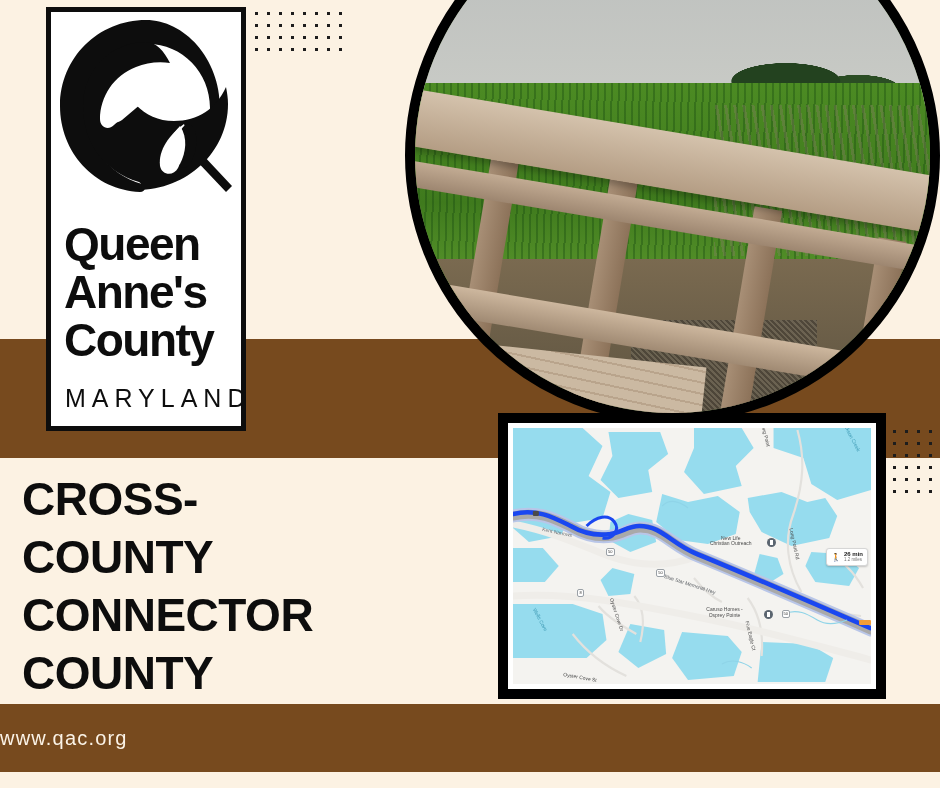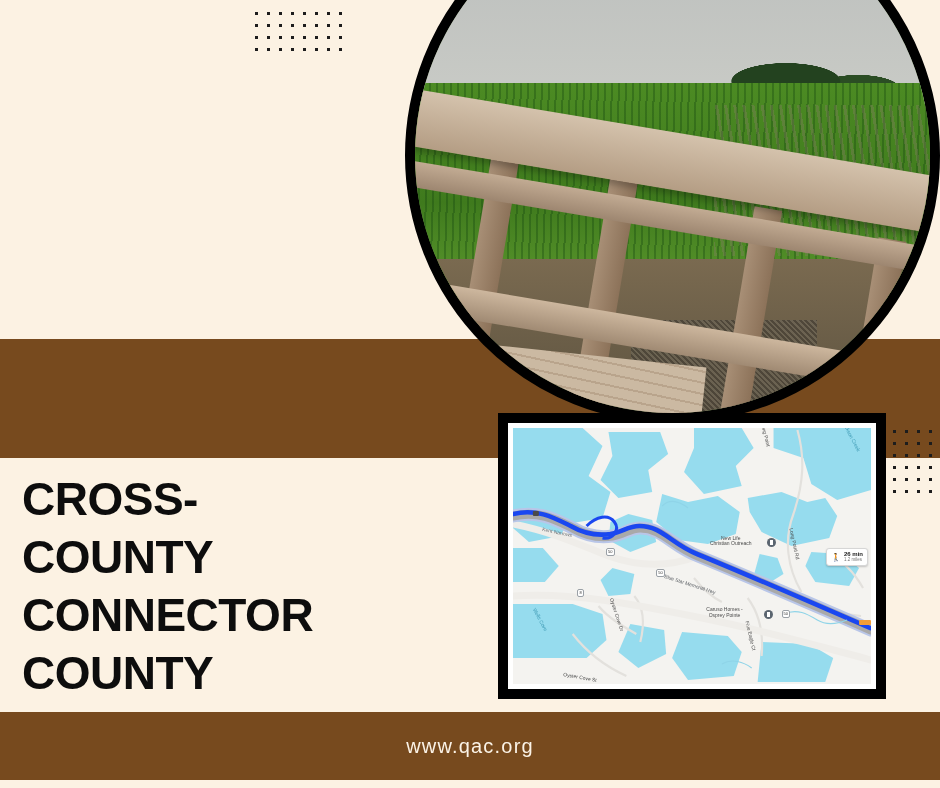--- a/index.html
+++ b/index.html
@@ -6,22 +6,22 @@
   body{
     width:940px;height:788px;overflow:hidden;
     font-family:"Liberation Sans", sans-serif;
     background:#FCF2E3;
   }
   .poster{position:relative;width:940px;height:788px;background:#FCF2E3;overflow:hidden;}
 
   
   .brown-band{position:absolute;left:0;top:339px;width:940px;height:119px;background:#774A1E;}
   
-  .footer-bar{position:absolute;left:0;bottom:8px;width:940px;height:68px;background:#774A1E;
-      display:flex;align-items:center;justify-content:center;}
+  .footer-bar{position:absolute;left:0;bottom:16px;width:940px;height:68px;background:#774A1E;
+      display:flex;align-items:center;justify-content:flex-start;}
   .footer-url{color:#FBF3E7;font-size:20px;letter-spacing:1.2px;font-weight:400;}
 
   
   .dots{position:absolute;display:grid;}
   .dots span{width:3px;height:3px;background:#1d1d1d;border-radius:0;display:block;}
   .dots-tl{left:255px;top:12px;grid-template-columns:repeat(8,12px);grid-template-rows:repeat(4,12px);}
   .dots-r{left:893px;top:430px;grid-template-columns:repeat(4,12px);grid-template-rows:repeat(6,12px);}
 
   
   .logo-box{position:absolute;left:46px;top:7px;width:200px;height:424px;background:#ffffff;
@@ -155,20 +155,36 @@
     <span></span>
       <span></span>
       <span></span>
       <span></span>
     <span></span>
       <span></span>
       <span></span>
       <span></span>
   </div>
 
+  <div class="logo-box">
+    <svg class="logo-mark" viewBox="0 0 172 186">
+      <path d="M86 0C38 0 0 38 0 86c0 46 34 84 80 86 6 0 6-6 2-8-34-10-56-38-56-76 0-36 28-64 62-64 34 0 62 28 62 64 0 18-8 34-20 46l36 38 6-6-30-32c12-14 18-30 18-46C160 38 124 0 86 0z" fill="#0d0d0d"></path>
+      <path d="M86 22c-35 0-63 28-63 64 0 38 22 66 56 76 4 2 4 8-2 8 50 0 91-38 91-86 0-6-1-12-2-17-10 22-28 34-52 34-16 0-28-6-38-16l-22 20c-6 6-14 2-14-6 0-22 14-44 36-52 10-4 22-6 34-4-6-12-14-21-24-21z" fill="#0d0d0d"></path>
+      <path d="M118 60c-26-10-56 4-66 30-4 10 2 16 10 10l26-22c12 14 34 16 48 4 8-6 10-16-2-22h-16z" fill="#ffffff"></path>
+      <path d="M124 104c-14 10-26 26-24 42 2 10 14 10 18 2 8-16 12-30 6-44z" fill="#ffffff"></path>
+      <ellipse cx="126" cy="126" rx="10" ry="22" transform="rotate(8 126 126)" fill="#0d0d0d"></ellipse>
+      <path d="M120 106c-10 10-16 24-14 36 2 8 10 8 14 2 6-12 8-26 0-38z" fill="#ffffff"></path>
+    </svg>
+    <div class="logo-word">
+      <div>Queen</div>
+      <div>Anne's</div>
+      <div>County</div>
+    </div>
+    <div class="logo-state">MARYLAND</div>
+  </div>
 
   <div class="photo-circle">
     <div class="ph-sky"></div>
     <div class="ph-treeline"></div>
     <div class="ph-grass"></div>
     <div class="ph-ground"></div>
     <div class="ph-mesh"></div>
     <div class="post p1"></div>
     <div class="post p2"></div>
     <div class="post p3"></div>

